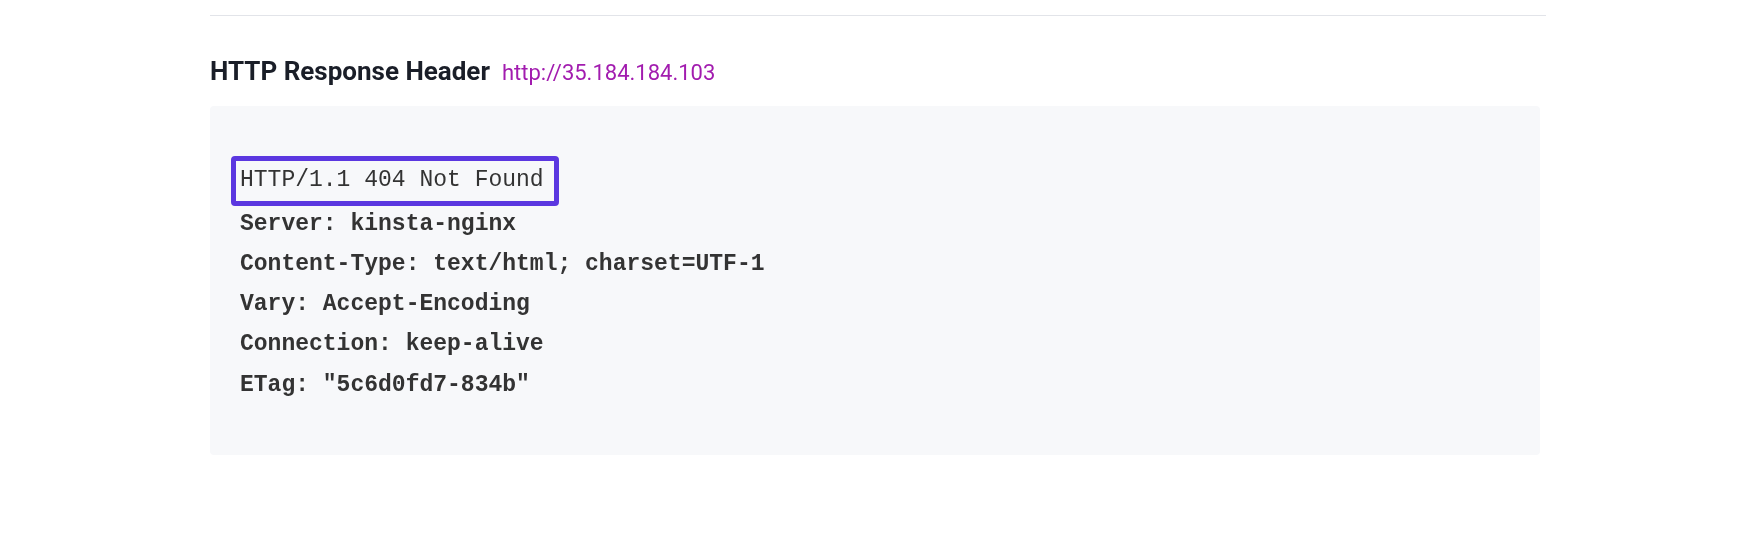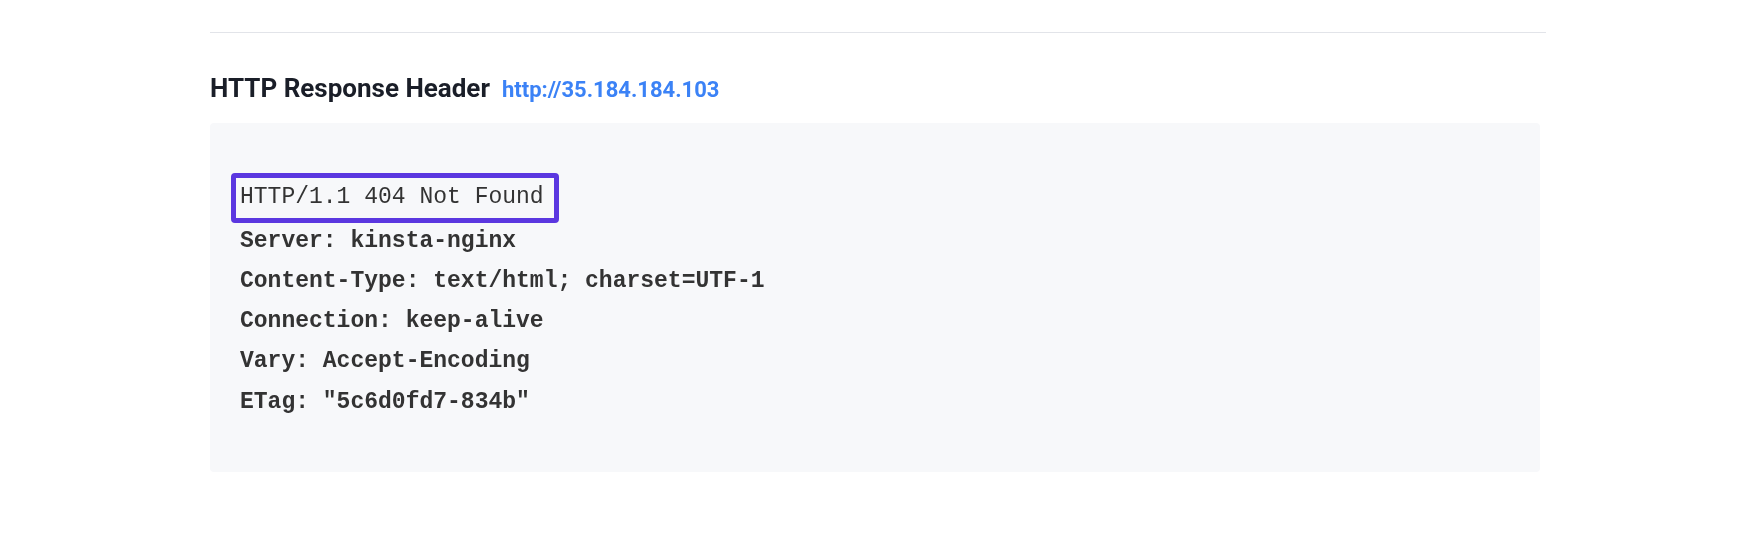--- a/index.html
+++ b/index.html
@@ -7,42 +7,41 @@
       padding: 0;
       box-sizing: border-box;
     }
     body {
       font-family: -apple-system, BlinkMacSystemFont, "Segoe UI", Roboto, Helvetica, Arial, sans-serif;
       background: #ffffff;
       padding: 0;
       width: 1756px;
     }
     .container {
-      padding: 8px 210px;
-      margin-top: 24px;
+      padding: 15px 210px;
     }
     .divider {
       border-top: 1px solid #e2e4e9;
       margin-bottom: 40px;
     }
     .heading-row {
       display: flex;
       align-items: baseline;
       gap: 12px;
       margin-bottom: 20px;
     }
     .heading {
       font-size: 26px;
       font-weight: 700;
       color: #1a1e28;
     }
     .heading-url {
       font-size: 22px;
-      font-weight: 700;
-      color: #3b82f6;
+      font-weight: 400;
+      color: #a21caf;
     }
     .code-panel {
       background: #f7f8fa;
       border-radius: 4px;
       padding: 50px 30px 50px 30px;
       font-family: "SFMono-Regular", Consolas, "Liberation Mono", Menlo, Courier, monospace;
       font-size: 23px;
       line-height: 1.75;
       color: #333333;
       max-width: 1330px;
@@ -75,18 +74,18 @@
     <span class="heading-url">http://35.184.184.103</span>
   </div>
 
   <div class="code-panel">
     <div>
       <span class="highlighted code-line">HTTP/1.1 404 Not Found</span>
     </div>
     <div class="code-body">
       <div class="code-line">Server: kinsta-nginx</div>
       <div class="code-line">Content-Type: text/html; charset=UTF-1</div>
+      <div class="code-line">Vary: Accept-Encoding</div>
       <div class="code-line">Connection: keep-alive</div>
-      <div class="code-line">Vary: Accept-Encoding</div>
       <div class="code-line">ETag: "5c6d0fd7-834b"</div>
     </div>
   </div>
 </div>
 
 </body></html>

